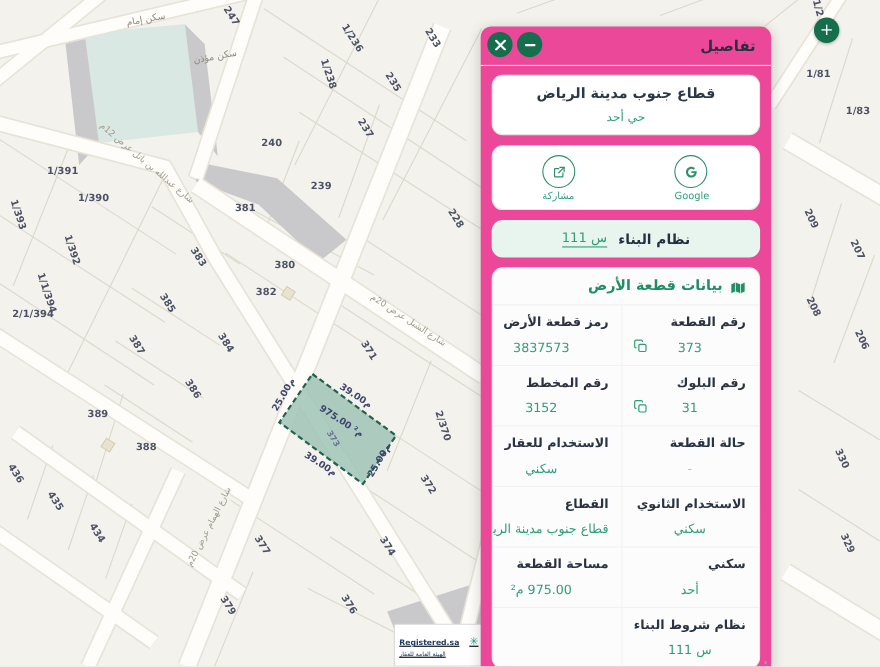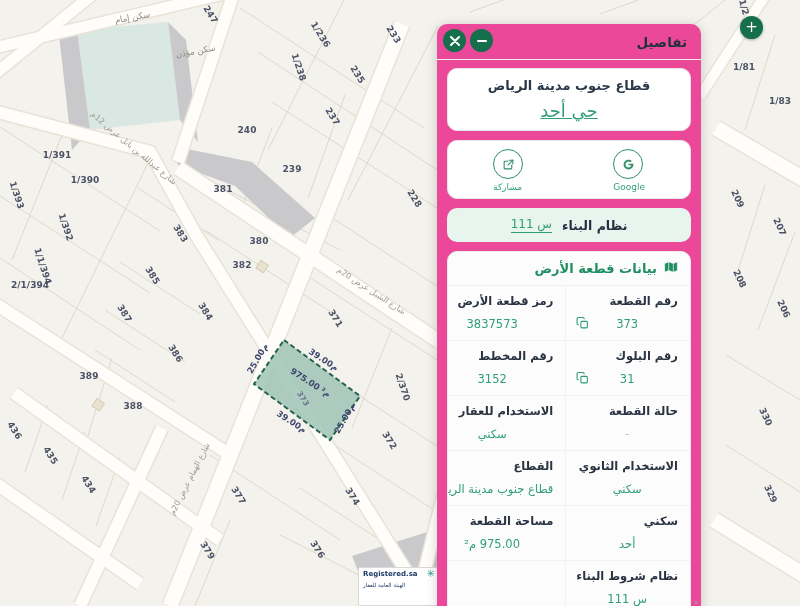--- a/index.html
+++ b/index.html
@@ -7,52 +7,52 @@
   #stage{position:relative;width:800px;height:606px;overflow:hidden;background:#f4f2ec;}
   #mapsvg{position:absolute;left:0;top:0;}
 
   
   .map-plus{position:absolute;left:740px;top:16px;width:23px;height:23px;border-radius:50%;
     background:#156f4c;border:none;color:#fff;font-size:15px;line-height:21px;text-align:center;
     box-shadow:0 1px 3px rgba(0,0,0,.3);cursor:pointer;padding:0;}
 
   
   .attr-box{position:absolute;left:358px;top:567px;width:82px;height:39px;background:#fff;
-    border:1px solid #d9d9d9;border-radius:2px;padding:1px 4px;font-size:7px;}
+    border:1px solid #d9d9d9;border-radius:2px;padding:11px 4px;font-size:7px;text-decoration:underline;}
   .attr-row{display:flex;justify-content:space-between;align-items:center;}
   .attr-brand{color:#1e3a68;font-weight:bold;font-size:7px;}
   .attr-logo{color:#2aa198;font-size:10px;line-height:10px;}
   .attr-org{color:#1e3a68;font-size:5.5px;margin-top:3px;text-align:left;}
 
   
   .panel{position:absolute;left:437px;top:24px;width:264px;height:594px;background:#ec4899;
     border-radius:10px 10px 0 0;box-shadow:0 2px 12px rgba(0,0,0,.18);direction:rtl;}
   .panel-header{position:relative;height:36px;border-bottom:1px solid #ececec;}
   .panel-title{position:absolute;right:14px;top:0;line-height:36px;font-size:13.5px;font-weight:bold;color:#25313d;}
   .circ-btn{position:absolute;top:5px;width:23px;height:23px;border-radius:50%;background:#156f4c;border:none;
     color:#fff;cursor:pointer;padding:0;display:flex;align-items:center;justify-content:center;}
   .btn-close{left:6px;}
   .btn-min{left:33px;}
   .circ-btn svg{display:block;}
   .panel-body{padding:8px 10px 0 10px;}
   .card{border:1px solid #e7e7e7;border-radius:10px;background:#fff;}
   .card-head{padding:9px 8px;text-align:center;}
   .sector-title{font-size:13px;font-weight:bold;color:#2b3847;margin-bottom:7px;}
-  .district-title{font-size:18px;color:#2f9e77;text-decoration:underline;}
+  .district-title{font-size:11px;color:#2f9e77;}
   .card-actions{margin-top:9px;padding:8px 0 6px 0;display:flex;justify-content:space-around;}
   .action{display:flex;flex-direction:column;align-items:flex-end;cursor:pointer;background:none;border:none;padding:0;}
   .action-circle{width:30px;height:30px;border-radius:50%;border:1px solid #2e8f68;display:flex;
     align-items:center;justify-content:center;color:#2e8f68;}
   .action-label{margin-top:3px;font-size:9px;color:#2f9e77;}
   .pill{margin-top:9px;background:#e8f4ee;border-radius:10px;height:34px;display:flex;
     align-items:center;justify-content:center;gap:10px;}
   .pill-label{font-size:12.5px;font-weight:bold;color:#223240;}
   .pill-value{font-size:12px;color:#2f9e77;border-bottom:1px solid #2f9e77;padding-bottom:1px;cursor:pointer;}
   .card-data{margin-top:9px;background:#fcfcfc;border:1px solid #ececec;border-radius:10px;overflow:hidden;}
-  .section-head{display:flex;align-items:flex-start;gap:7px;padding:9px 12px;border-bottom:1px solid #efefef;}
+  .section-head{display:flex;align-items:flex-end;gap:7px;padding:9px 12px;border-bottom:1px solid #efefef;}
   .section-title{font-size:13px;font-weight:bold;color:#1f8e63;}
   .fgrid{display:grid;grid-template-columns:1fr 1fr;}
   .cell{position:relative;padding:8px 12px 9px 10px;border-bottom:1px solid #f1f1f1;}
   .cell:nth-child(odd){border-left:1px solid #f2f2f2;}
   .cell:nth-child(11),.cell:nth-child(12){border-bottom:none;}
   .flabel{font-size:11.5px;font-weight:bold;color:#2a3342;text-align:right;white-space:nowrap;}
   .fval{position:relative;margin-top:9px;text-align:center;font-size:11.5px;color:#2f9e77;white-space:nowrap;}
   .fval.muted{color:#b9c2c4;}
   .copy-btn{position:absolute;left:0;top:50%;transform:translateY(-58%);background:none;border:none;
     padding:0;cursor:pointer;color:#2e9c72;line-height:0;}

